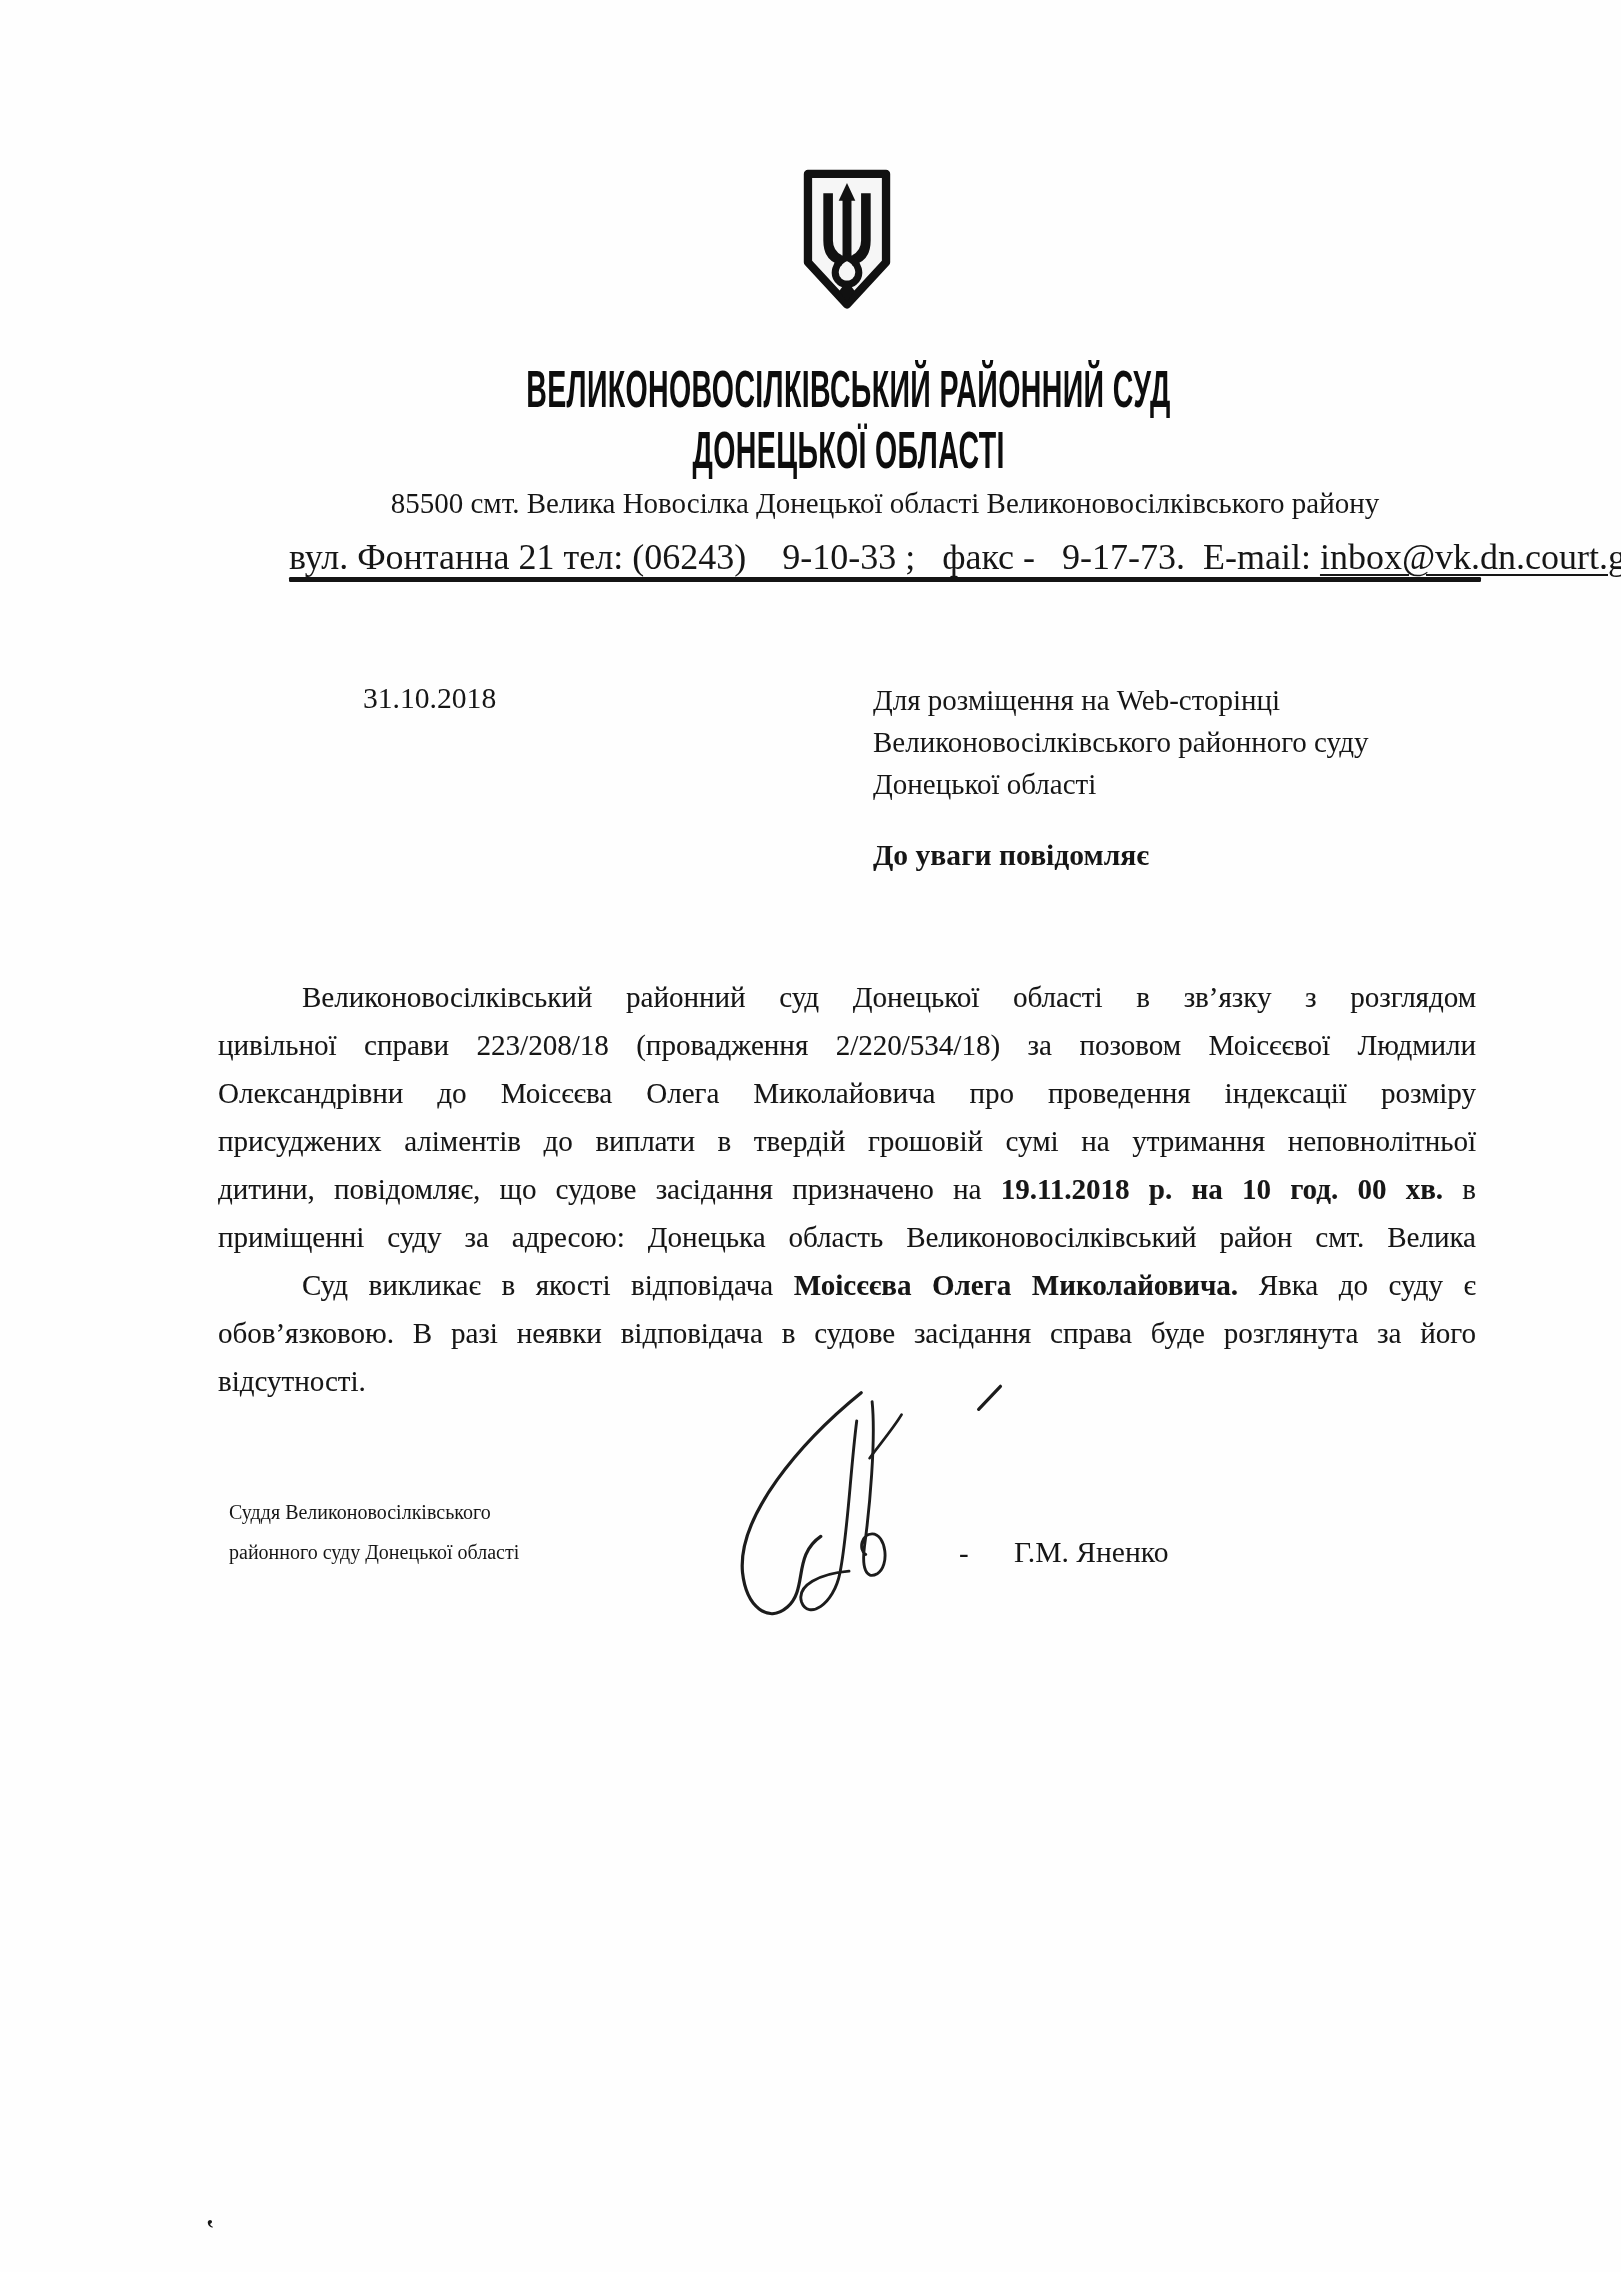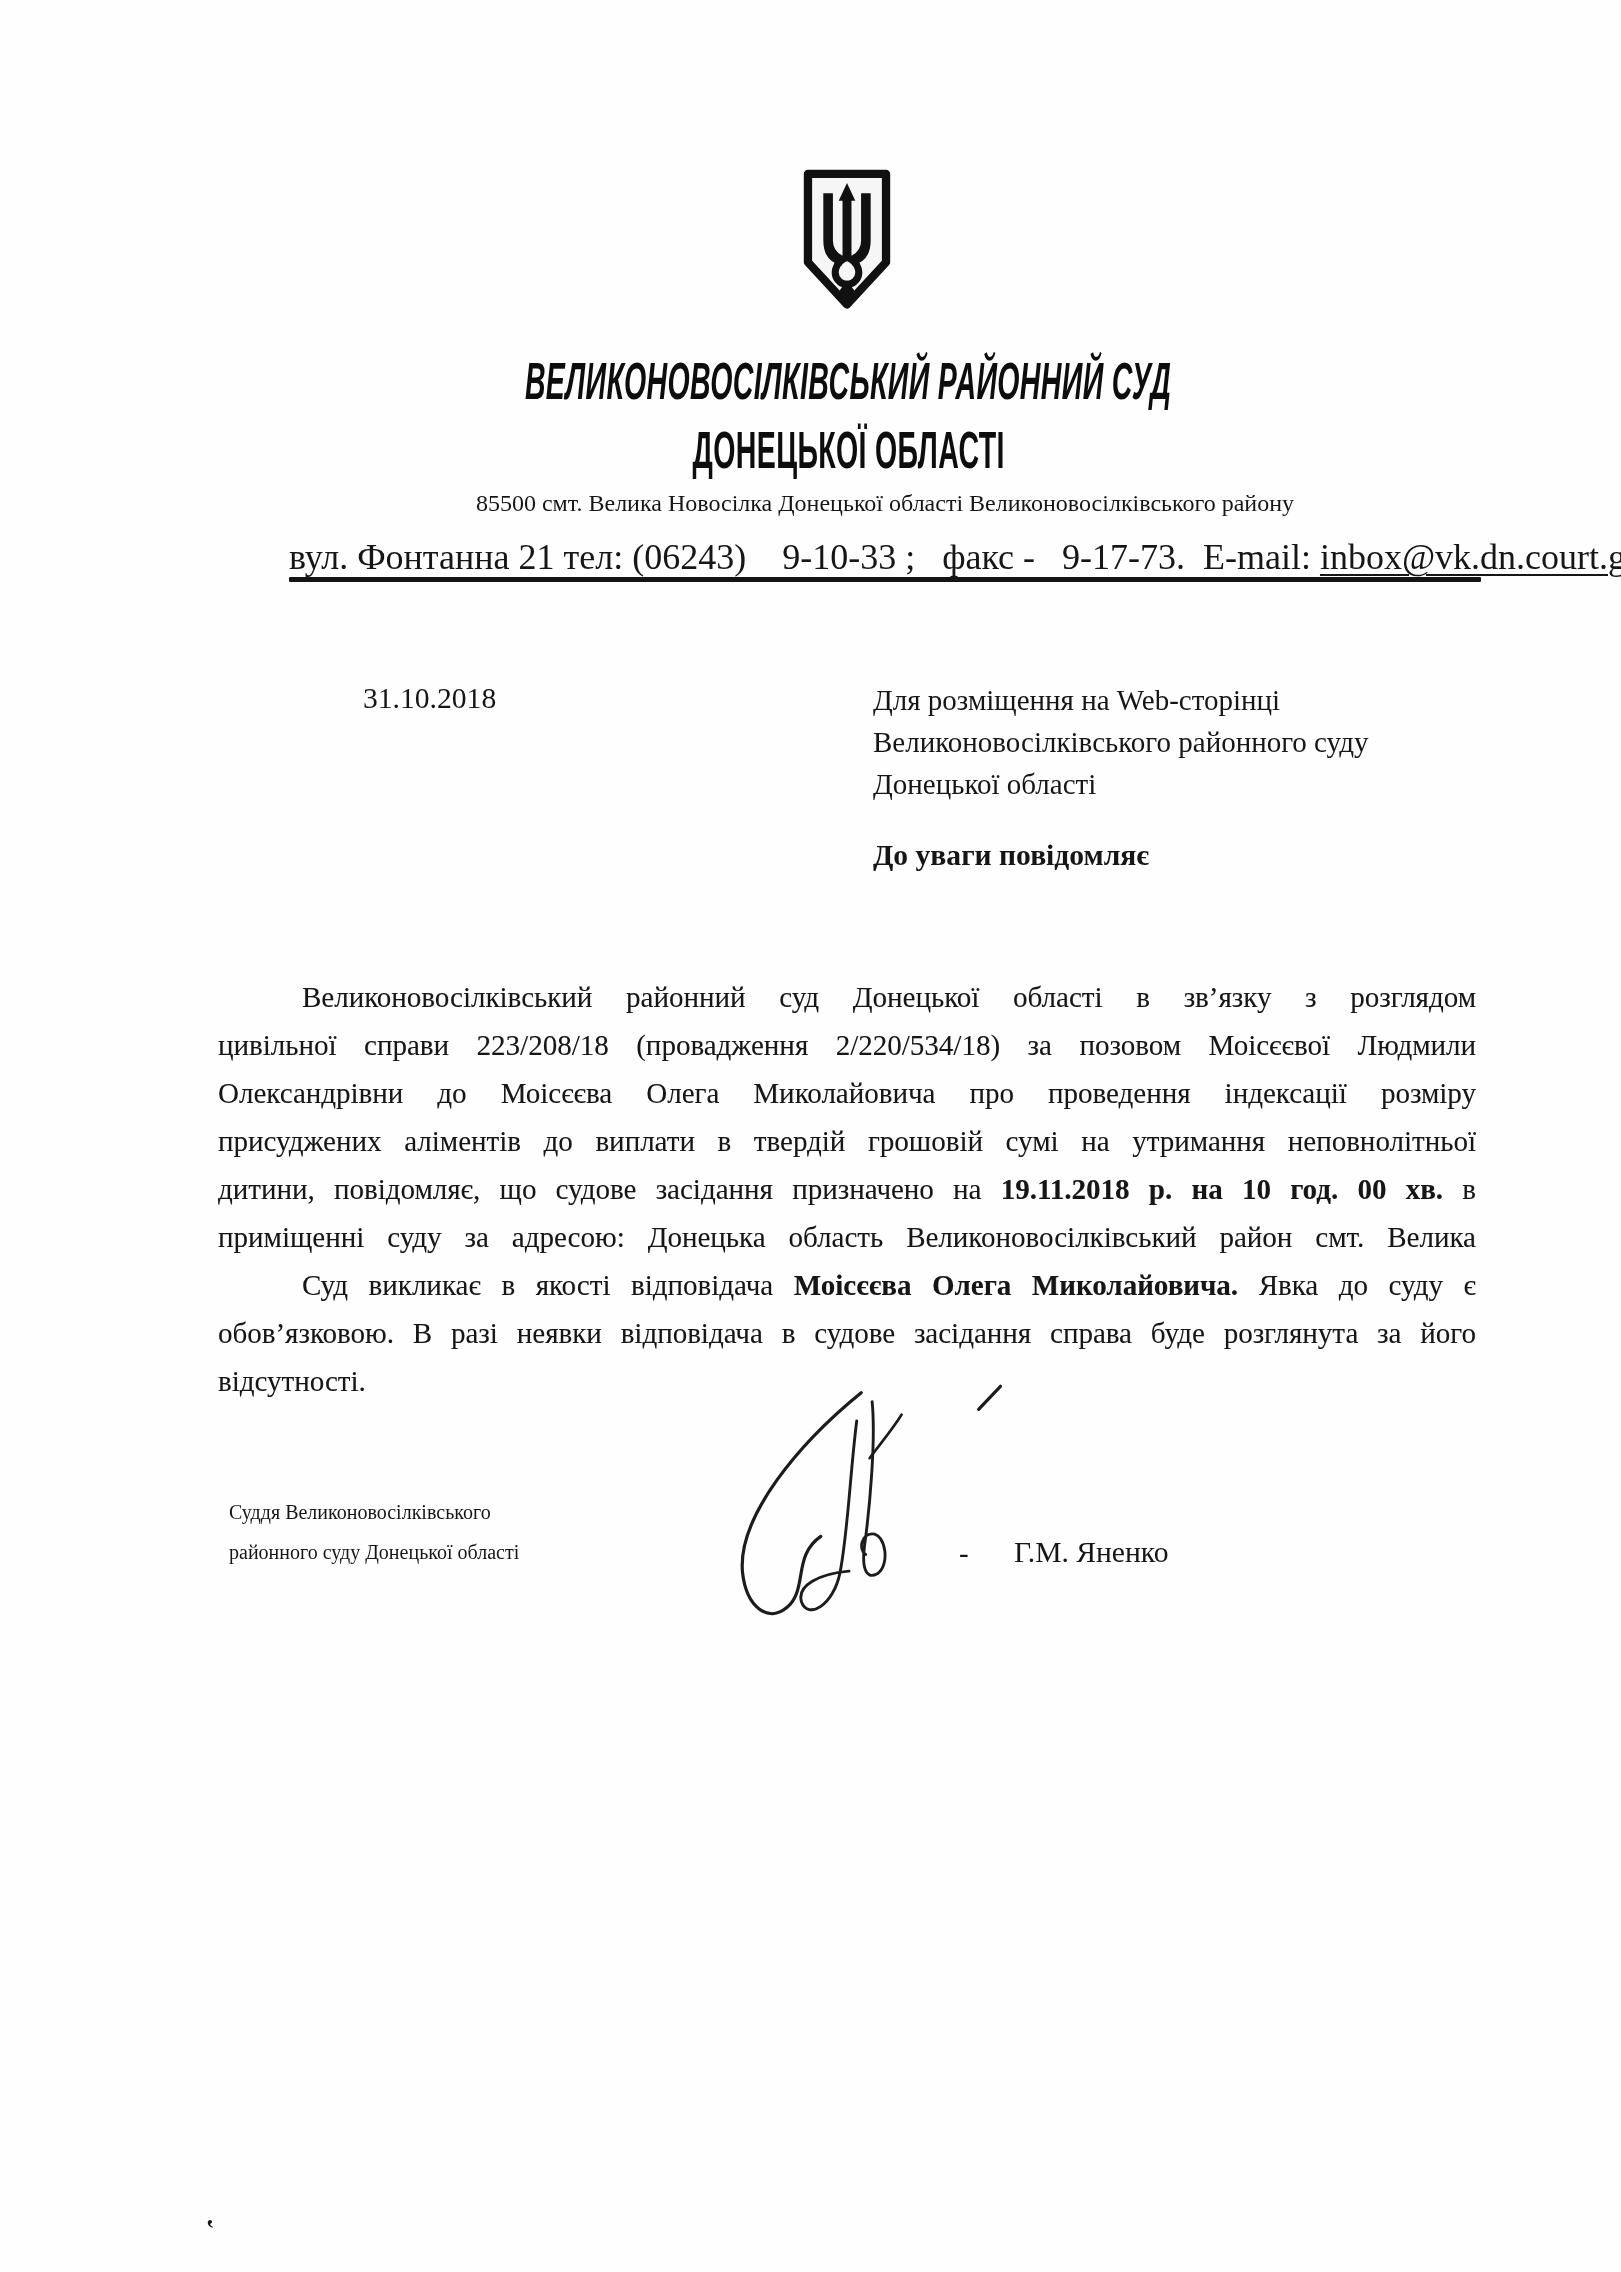--- a/index.html
+++ b/index.html
@@ -9,34 +9,34 @@
     margin:0 auto;
     background:#fefefe;
     color:#161616;
     font-family:"Liberation Serif", serif;
     overflow:hidden;
   }
   .abs{position:absolute;}
   
   .emblem{left:799px;top:166px;width:96px;height:149px;}
   .title-row{left:270px;width:1157px;text-align:center;}
-  .t1{top:355px;font-style:italic;}
+  .t1{top:363px;}
   .t2{top:424px;}
   .condensed{
     display:inline-block;
     font-family:"Liberation Sans", sans-serif;
     font-weight:bold;
     font-size:51px;line-height:54px;
     transform:scaleX(0.56);
     transform-origin:50% 50%;
     white-space:nowrap;
     letter-spacing:0.6px;
     color:#0d0d0d;
   }
-  .addr{left:289px;top:487px;width:1192px;text-align:center;font-size:24px;line-height:33px;}
+  .addr{left:289px;top:487px;width:1192px;text-align:center;font-size:29px;line-height:33px;}
   .contact{left:289px;top:541px;width:1192px;text-align:center;font-size:36px;line-height:32px;white-space:pre;}
   .email{text-decoration:underline;text-underline-offset:4.5px;text-decoration-thickness:1.9px;}
   .rule{left:289px;top:577px;width:1192px;height:4.5px;background:#141414;border-radius:1.3px;}
   
   .date{left:363px;top:682px;font-size:29.6px;}
   .webnote{left:873px;top:679px;font-size:29px;line-height:42px;}
   .attention{left:873px;top:834px;font-size:29.6px;font-weight:bold;line-height:42px;}
   
   .body{left:218px;top:973px;width:1258px;font-size:29px;line-height:48px;
         text-shadow:0.3px 0.3px 0 rgba(0,0,0,0.25);}

